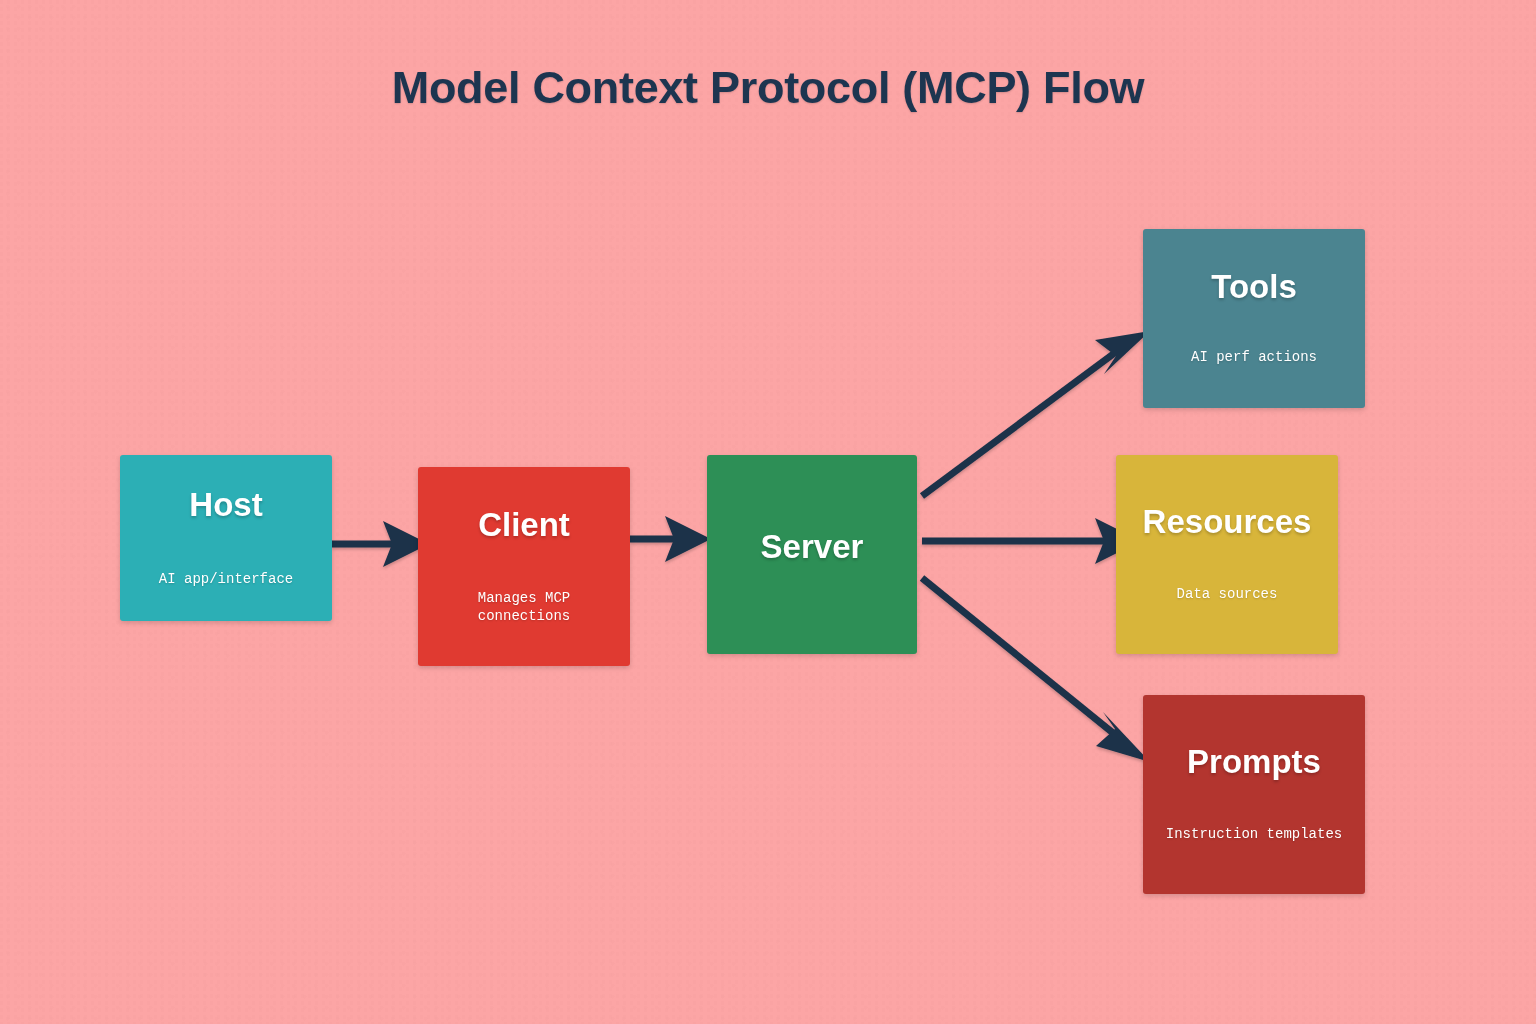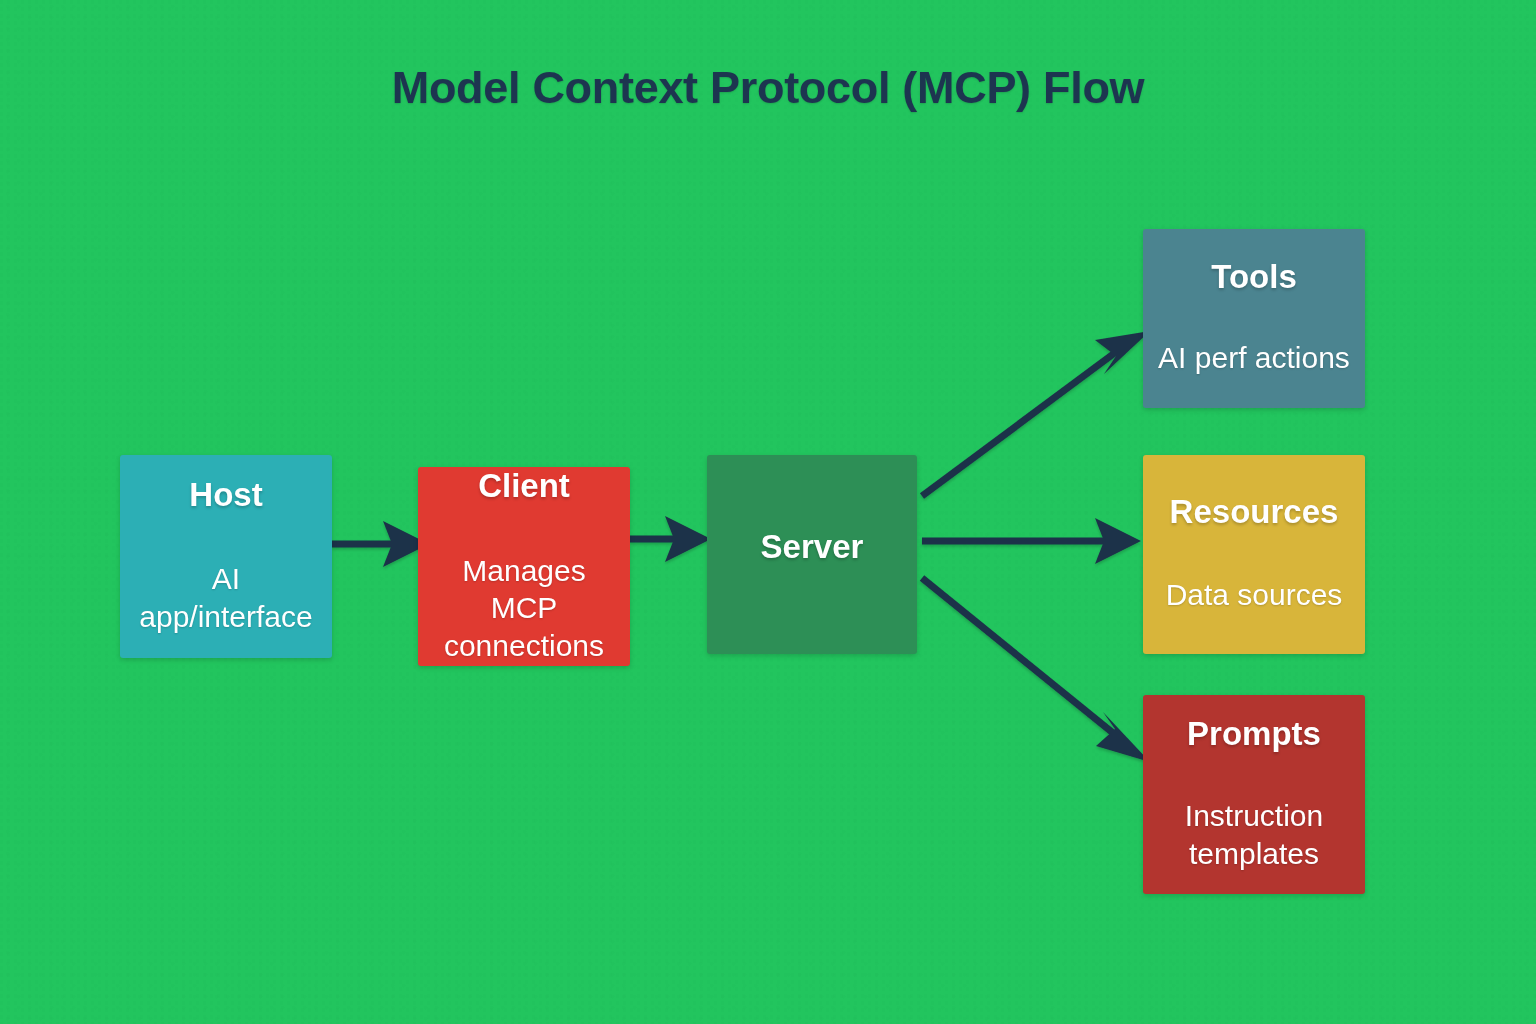--- a/index.html
+++ b/index.html
@@ -11,21 +11,21 @@
     width: 1536px;
     height: 1024px;
     background: #f2f1ec;
     font-family: "Liberation Sans", "DejaVu Sans", sans-serif;
     overflow: hidden;
   }
   #canvas {
     position: relative;
     width: 1536px;
     height: 1024px;
-    background: #22c55e;
+    background: #fca5a5;
   }
   
   #grain {
     position: absolute;
     inset: 0;
     pointer-events: none;
     background:
       radial-gradient(circle at 20% 30%, rgba(0,0,0,0.012) 0 2px, transparent 2px),
       radial-gradient(circle at 70% 60%, rgba(0,0,0,0.012) 0 2px, transparent 2px);
     background-size: 7px 7px, 11px 11px;
@@ -58,31 +58,32 @@
     gap: 34px;
   }
   .node .node-title {
     font-size: 33px;
     font-weight: bold;
     line-height: 1.05;
     text-shadow: 0 2px 3px rgba(0,0,0,0.22);
     margin-bottom: 14px;
   }
   .node .node-sub {
-    font-size: 30px;
+    font-size: 14px;
     font-weight: normal;
     line-height: 1.25;
     text-shadow: 0 1px 2px rgba(0,0,0,0.18);
     max-width: 96%;
+    font-family: Liberation Mono, monospace;
   }
-  #node-host   { left: 120px; top: 455px; width: 212px; height: 203px; }
+  #node-host   { left: 120px; top: 455px; width: 212px; height: 166px; }
   #node-client { left: 418px; top: 455px; width: 212px; height: 199px; margin-top: 12px; }
   #node-server { left: 707px; top: 455px; width: 210px; height: 199px; }
   #node-tools     { left: 1143px; top: 229px; width: 222px; height: 179px; }
-  #node-resources { left: 1143px; top: 455px; width: 222px; height: 199px; }
+  #node-resources { left: 1116px; top: 455px; width: 222px; height: 199px; }
   #node-prompts   { left: 1143px; top: 695px; width: 222px; height: 199px; }
 
   #node-tools .node-title     { margin-bottom: 10px; }
   #node-resources .node-title { margin-bottom: 12px; }
   #node-prompts .node-title   { margin-bottom: 12px; }
 
   #arrows {
     position: absolute;
     inset: 0;
     width: 1536px;

